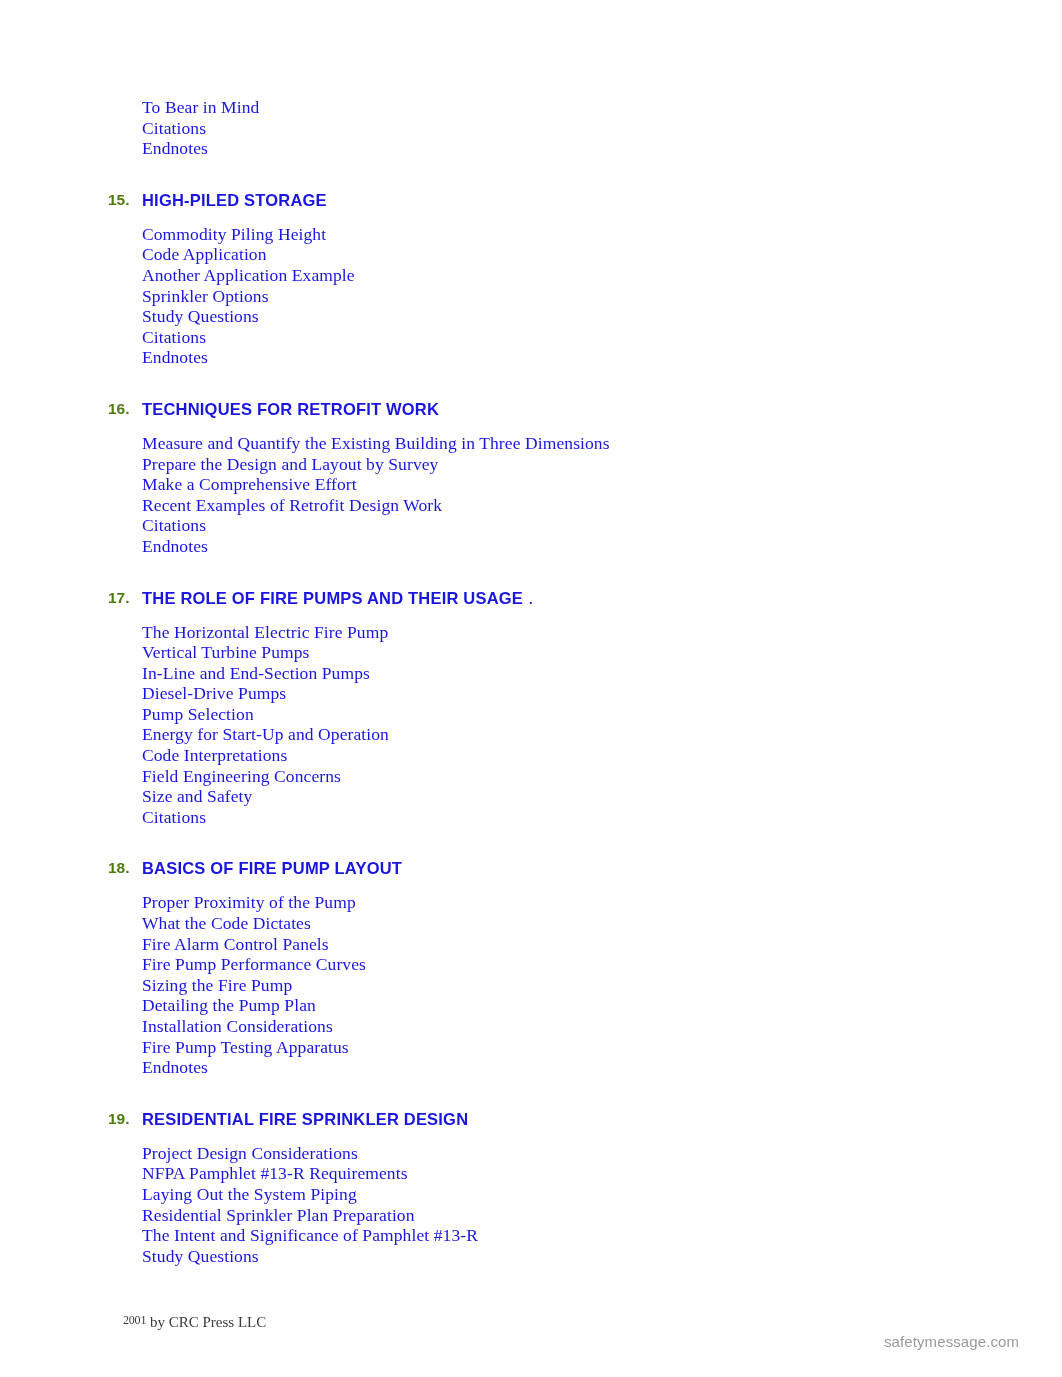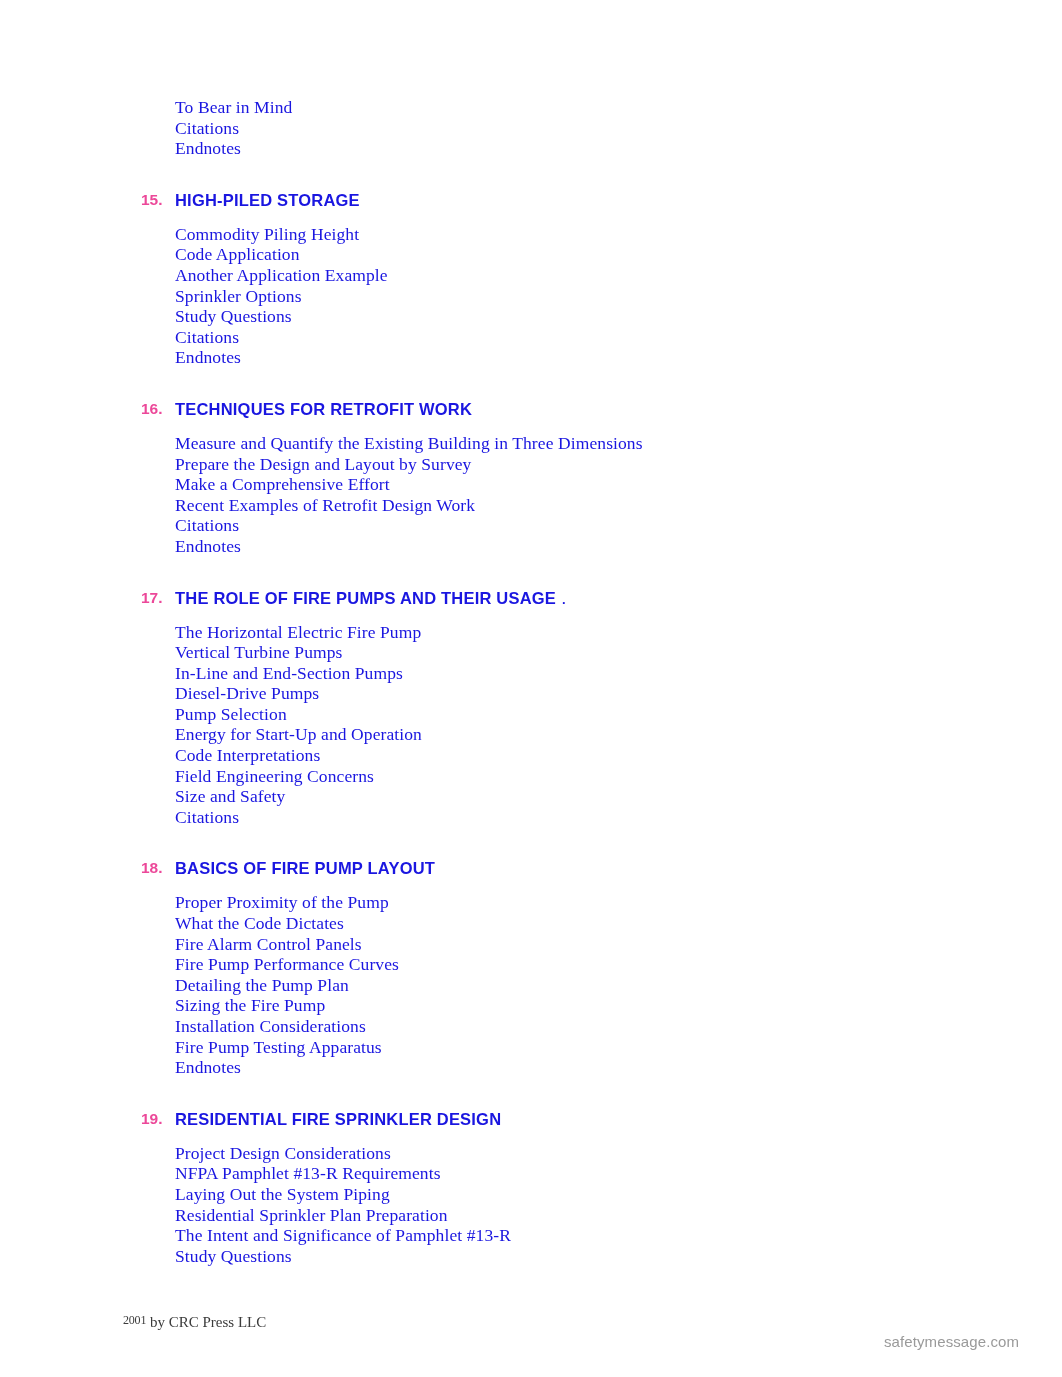--- a/index.html
+++ b/index.html
@@ -13,21 +13,20 @@
     height: 1377px;
     background: #ffffff;
     overflow: hidden;
     font-family: "Liberation Serif", "DejaVu Serif", serif;
   }
   .toc {
     position: absolute;
     left: 0;
     top: 97px;
     width: 848px;
-    padding-left: 33px;
   }
   
   .entry {
     color: #1a16e0;
     font-family: "Liberation Serif", "DejaVu Serif", serif;
     font-size: 17.5px;
     line-height: 20.6px;
     padding-left: 142px;
     white-space: nowrap;
     letter-spacing: 0.1px;
@@ -40,21 +39,21 @@
   }
   .chapter-head {
     position: relative;
     height: 26px;
     margin-bottom: 8px;
   }
   .chapter-num {
     position: absolute;
     left: 108px;
     top: 0;
-    color: #ec4899;
+    color: #4d7c0f;
     font-family: "Liberation Sans", "DejaVu Sans", sans-serif;
     font-weight: bold;
     font-size: 15.5px;
     line-height: 20px;
   }
   .chapter-title {
     position: absolute;
     left: 142px;
     top: 0;
     color: #1a16e0;
@@ -166,22 +165,22 @@
         <div class="chapter">
           <div class="chapter-head">
             <span class="chapter-num">18.</span>
             <span class="chapter-title"><span>BASICS OF FIRE PUMP LAYOUT</span></span>
           </div>
           <div class="entries">
             <div class="entry">Proper Proximity of the Pump</div>
             <div class="entry">What the Code Dictates</div>
             <div class="entry">Fire Alarm Control Panels</div>
             <div class="entry">Fire Pump Performance Curves</div>
+            <div class="entry">Sizing the Fire Pump</div>
             <div class="entry">Detailing the Pump Plan</div>
-            <div class="entry">Sizing the Fire Pump</div>
             <div class="entry">Installation Considerations</div>
             <div class="entry">Fire Pump Testing Apparatus</div>
             <div class="entry">Endnotes</div>
           </div>
         </div>
         <div class="chapter">
           <div class="chapter-head">
             <span class="chapter-num">19.</span>
             <span class="chapter-title"><span>RESIDENTIAL FIRE SPRINKLER DESIGN</span></span>
           </div>

